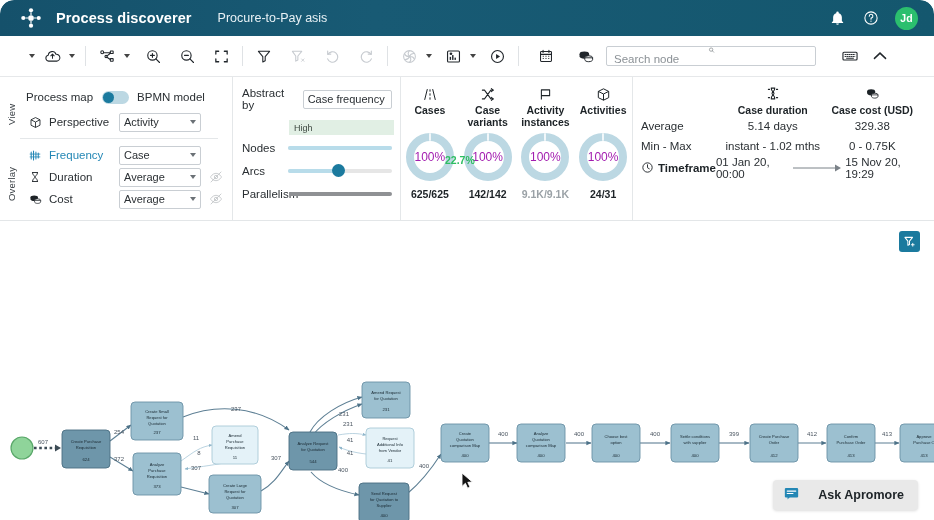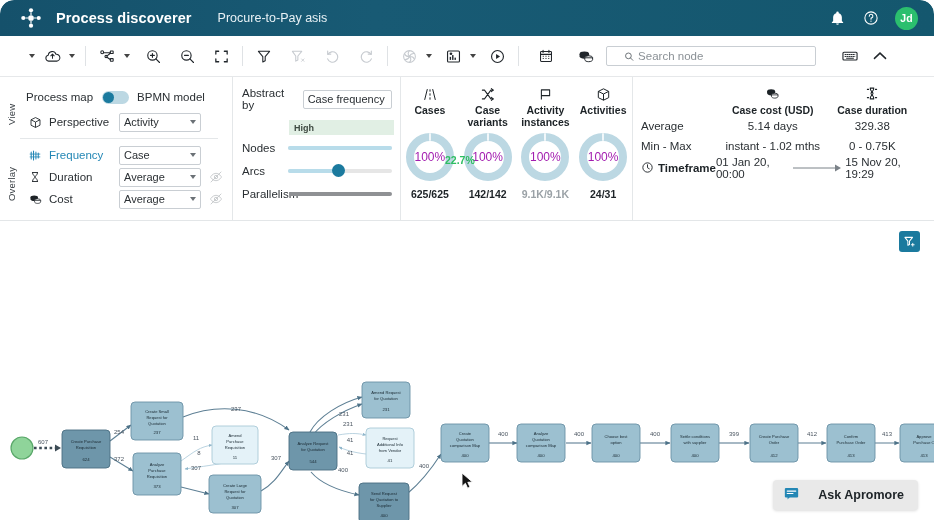--- a/index.html
+++ b/index.html
@@ -57,22 +57,23 @@
   }
   .tb-btn.disabled { color: #c7cbd0; }
   .caret {
     width: 0; height: 0; border-left: 3.5px solid transparent; border-right: 3.5px solid transparent;
     border-top: 4px solid #444; margin: 0 3px; cursor: pointer;
   }
   .tb-sep { width: 1px; height: 20px; background: #dfe2e5; margin: 0 7px; }
 
   .search-box {
     width: 210px; height: 20px; border: 1px solid #c9ced3; border-radius: 2px;
-    display: flex; align-items: center; padding: 0 17px; background: #fff;
+    display: flex; align-items: center; padding: 0 5px; background: #fff;
     margin-left: 6px;
+    flex-direction: column;
   }
   .search-box input {
     border: none; outline: none; font-size: 11.5px; color: #6d7479;
     font-family: "Liberation Sans", sans-serif; width: 100%; margin-left: 4px; background: transparent;
   }
   .search-box input::placeholder { color: #8b9196; }
 
   
   .statsbar {
     position: absolute; left: 0; top: 77px; width: 934px; height: 144px;
@@ -120,21 +121,21 @@
   .abs-top { display: flex; align-items: center; }
   .abs-lbl { font-size: 11.5px; color: #2a2f33; margin-right: 5px; }
   .abs-select {
     width: 92px; height: 19px; border: 1px solid #c9ced3; border-radius: 2px;
     background: #fff; font-size: 11px; color: #2a2f33; display: flex; align-items: center;
     padding: 0 4px; cursor: pointer; overflow: hidden; white-space: nowrap;
   }
   .high-bar {
     margin-left: 47px; margin-top: 9px; width: 105px; height: 15px;
     background: #e1efe4; display: flex; align-items: center; padding-left: 5px;
-    font-size: 9px; color: #3f4a42; font-weight: bold;
+    font-size: 9px; color: #3f4a42;
   }
   .slider-row { display: flex; align-items: center; height: 21px; margin-top: 2px; }
   .slider-name { font-size: 11.5px; color: #2a2f33; width: 47px; }
   .track { position: relative; width: 105px; height: 4px; border-radius: 2px; background: #e6e6e6; }
   .track .fill { position: absolute; left: 0; top: 0; height: 4px; border-radius: 2px; background: #b8dcea; }
   .track .thumb {
     position: absolute; width: 13px; height: 13px; border-radius: 50%;
     background: #1b7a9e; top: -4.5px; cursor: pointer;
   }
   .track.flat { height: 4px; background: #8f9194; border-radius: 2px; }
@@ -562,37 +563,37 @@
         </div>
         <span class="dn-sub">24/31</span>
       </div>
     </div>
 
     <div class="panel-metrics">
       <div class="m-head">
         <div class="m-col-lbl"></div>
         <div class="m-col">
           <div class="m-ico">
+            <svg width="16" height="15" viewBox="0 0 24 24" fill="none" stroke="#1d2327" stroke-width="1.7" stroke-linejoin="round">
+              <path d="M8.5 3.4h7M8.5 20.6h7M9.2 3.8c0 4.3 4.4 6 4.4 8s-4.4 3.9-4.4 8M14.8 3.8c0 4.3-4.4 6-4.4 8s4.4 3.9 4.4 8"></path>
+              <path d="M4.6 5.4h2M4.6 18.6h2M17.4 5.4h2M17.4 18.6h2" stroke-linecap="round"></path>
+            </svg>
+          </div>
+          <div class="m-title">Case duration</div>
+        </div>
+        <div class="m-col">
+          <div class="m-ico">
             <svg width="17" height="15" viewBox="0 0 24 24" fill="#1d2327">
               <ellipse cx="9.8" cy="8.6" rx="6.4" ry="3.3"></ellipse>
               <path d="M3.4 8.6v3.1c0 1.8 2.9 3.3 6.4 3.3s6.4-1.5 6.4-3.3V8.6z"></path>
               <ellipse cx="15.6" cy="14.2" rx="5.2" ry="2.7" fill="#fff" stroke="#1d2327" stroke-width="1.3"></ellipse>
               <path d="M10.4 14.2v2.5c0 1.5 2.3 2.7 5.2 2.7s5.2-1.2 5.2-2.7v-2.5z" fill="#fff" stroke="#1d2327" stroke-width="1.3"></path>
             </svg>
           </div>
           <div class="m-title">Case cost (USD)</div>
-        </div>
-        <div class="m-col">
-          <div class="m-ico">
-            <svg width="16" height="15" viewBox="0 0 24 24" fill="none" stroke="#1d2327" stroke-width="1.7" stroke-linejoin="round">
-              <path d="M8.5 3.4h7M8.5 20.6h7M9.2 3.8c0 4.3 4.4 6 4.4 8s-4.4 3.9-4.4 8M14.8 3.8c0 4.3-4.4 6-4.4 8s4.4 3.9 4.4 8"></path>
-              <path d="M4.6 5.4h2M4.6 18.6h2M17.4 5.4h2M17.4 18.6h2" stroke-linecap="round"></path>
-            </svg>
-          </div>
-          <div class="m-title">Case duration</div>
         </div>
       </div>
 
       <div class="m-row">
         <div class="m-key">Average</div>
         <div class="m-val">5.14 days</div>
         <div class="m-val">329.38</div>
       </div>
       <div class="m-row">
         <div class="m-key">Min - Max</div>

